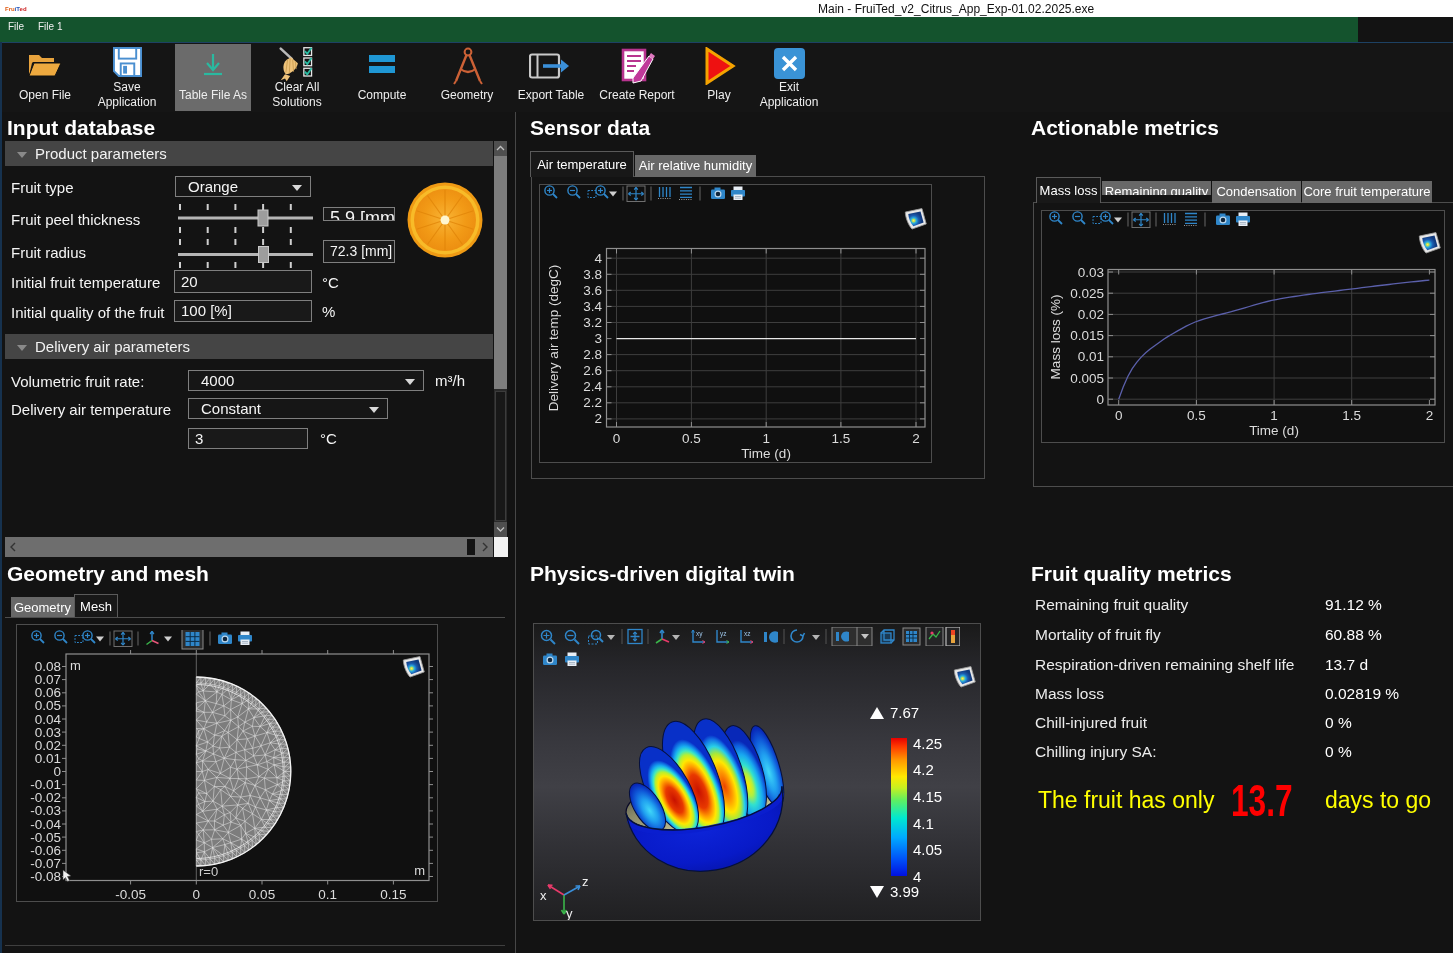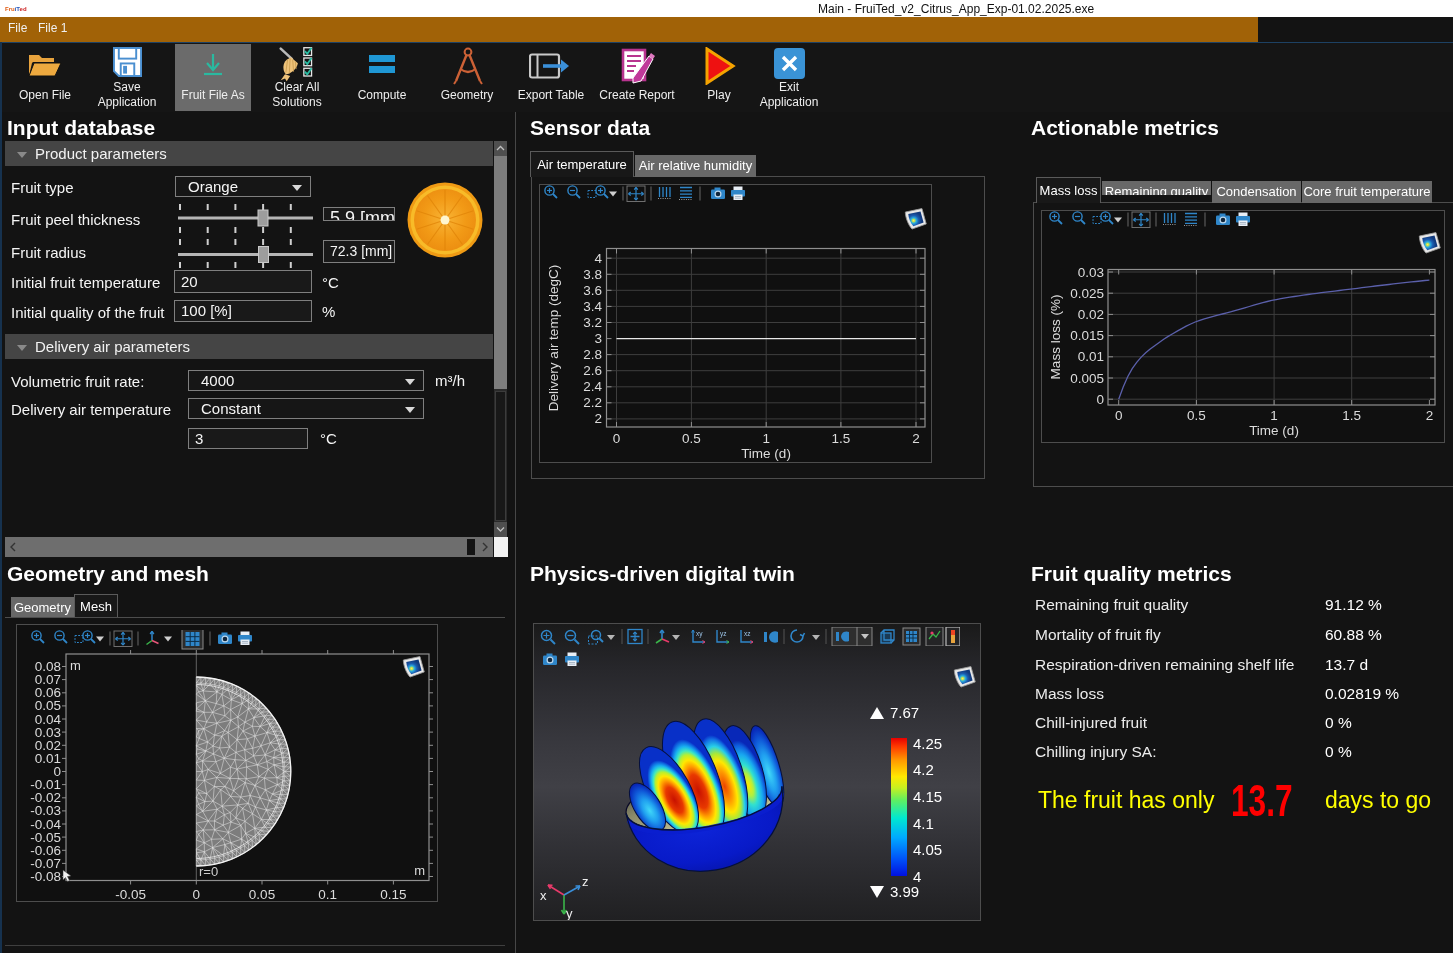--- a/index.html
+++ b/index.html
@@ -1,19 +1,19 @@
 <!DOCTYPE html>
 <html><head><meta charset="utf-8">
 <style>
 *{margin:0;padding:0;box-sizing:border-box}
 html,body{width:1453px;height:953px;overflow:hidden;background:#131313;font-family:"Liberation Sans",sans-serif}
 .abs{position:absolute}
 #titlebar{position:absolute;left:0;top:0;width:1453px;height:17px;background:#fff}
 #titletext{position:absolute;left:818px;top:2px;font-size:12px;color:#111;white-space:nowrap}
-#menubar{position:absolute;left:0;top:17px;width:1258px;height:25px;background:#a16207;color:#f0f0f0;font-size:12px}
+#menubar{position:absolute;left:0;top:17px;width:1358px;height:25px;background:#14532d;color:#f0f0f0;font-size:10px}
 #toolbar{position:absolute;left:0;top:42px;width:1453px;height:70px;background:#151515;border-top:1px solid #1d4163}
 .tbtn{position:absolute;top:0;height:70px;text-align:center;color:#eee;font-size:12px}
 .tlbl{position:absolute;width:100%;left:0}
 .h1{position:absolute;color:#fff;font-size:21px;font-weight:bold;letter-spacing:0px}
 .sech{position:absolute;left:5px;width:488px;height:25px;background:#454545;color:#f2f2f2;font-size:15px;line-height:25px}
 .sech .tri{display:inline-block;width:0;height:0;border-left:5px solid transparent;border-right:5px solid transparent;border-top:6px solid #8a8a8a;margin:0 8px 1px 12px}
 .flabel{position:absolute;left:11px;color:#f5f5f5;font-size:15px}
 .combo{position:absolute;background:#161616;border:1px solid #7f7f7f;color:#f5f5f5;font-size:15px}
 .combo .arr{position:absolute;right:8px;top:8px;width:0;height:0;border-left:5px solid transparent;border-right:5px solid transparent;border-top:6px solid #d8d8d8}
 .tbox{position:absolute;background:#191919;border:1px solid #7f7f7f;color:#f5f5f5;font-size:15px;padding-left:6px;white-space:nowrap;overflow:hidden}
@@ -59,21 +59,21 @@
     </svg>
     <div class="tlbl" style="top:37px;line-height:14.5px">Save<br>Application</div>
   </div>
 
   <div class="tbtn" style="left:168px;width:90px">
     <svg class="abs" style="left:31px;top:10px" width="28" height="26" viewBox="0 0 28 26">
       <path d="M14 1 v14" stroke="#2ab9a0" stroke-width="2.2"></path>
       <path d="M8 10 l6 7 6 -7" fill="none" stroke="#2ab9a0" stroke-width="2.2"></path>
       <path d="M5 21 h18" stroke="#2ab9a0" stroke-width="2.2"></path>
     </svg>
-    <div class="tlbl" style="top:45px">Fruit File As</div>
+    <div class="tlbl" style="top:45px">Table File As</div>
   </div>
 
   <div class="tbtn" style="left:252px;width:90px">
     <svg class="abs" style="left:26px;top:3px" width="38" height="36" viewBox="0 0 44 42">
       <path d="M3 3 L16 15" stroke="#b9b9b9" stroke-width="3" stroke-linecap="round"></path>
       <path d="M15 13 L23 20 C22 26 16 32 9 33 C5 29 5 20 10 16 Z" fill="#eec27a"></path>
       <g stroke="#c89b4e" stroke-width="1">
           <path d="M11 16 L9 31 M14 14.5 L13 32 M17 16 L18 30 M20 18 L21 27"></path>
         </g>
       <path d="M8 33 l-5 7 5 -2 2 3 4 -6" fill="#eec27a"></path>
@@ -215,21 +215,21 @@
   <circle cx="38" cy="38" r="34.5" fill="#f8bb28"></circle>
   <circle cx="38" cy="38" r="31" fill="url(#og)"></circle>
   <g stroke="#e08408" stroke-width="1.2" opacity="0.75">
     <path d="M38 38 L38 8 M38 38 L55.5 13.5 M38 38 L66.5 28.8 M38 38 L66.5 47.2 M38 38 L55.5 62.5 M38 38 L38 68 M38 38 L20.5 62.5 M38 38 L9.5 47.2 M38 38 L9.5 28.8 M38 38 L20.5 13.5"></path>
   </g>
   <circle cx="38" cy="38" r="4.5" fill="#fff6cf"></circle>
 </svg>
 <div class="flabel" style="top:373px">Volumetric fruit rate:</div>
 <div class="flabel" style="top:401px">Delivery air temperature</div>
 <div class="combo" style="left:188px;top:370px;width:236px;height:21px;line-height:19px;padding-left:12px">4000<span class="arr"></span></div>
-<div class="combo" style="left:188px;top:398px;width:236px;height:21px;line-height:19px;padding-left:12px">Constant<span class="arr"></span></div>
+<div class="combo" style="left:188px;top:398px;width:200px;height:21px;line-height:19px;padding-left:12px">Constant<span class="arr"></span></div>
 <div class="unit" style="left:435px;top:372px">m³/h</div>
 <div class="tbox" style="left:188px;top:428px;width:120px;height:21px;line-height:19px">3</div>
 <div class="unit" style="left:320px;top:430px">°C</div>
 
 <div class="abs" style="left:494px;top:141px;width:13px;height:396px;background:#2a2a2a">
   <div class="abs" style="left:0;top:0;width:13px;height:15px;background:#4f4f4f"></div>
   <svg class="abs" style="left:2px;top:4px" width="9" height="7">
       <path d="M1 5 L4.5 1.5 L8 5" stroke="#c0c0c0" stroke-width="1.3" fill="none"></path>
     </svg>
   <div class="abs" style="left:0;top:15px;width:13px;height:233px;background:#7d7d7d"></div>

